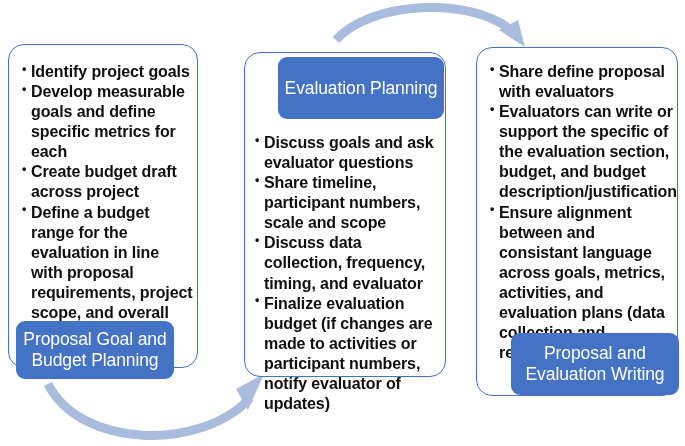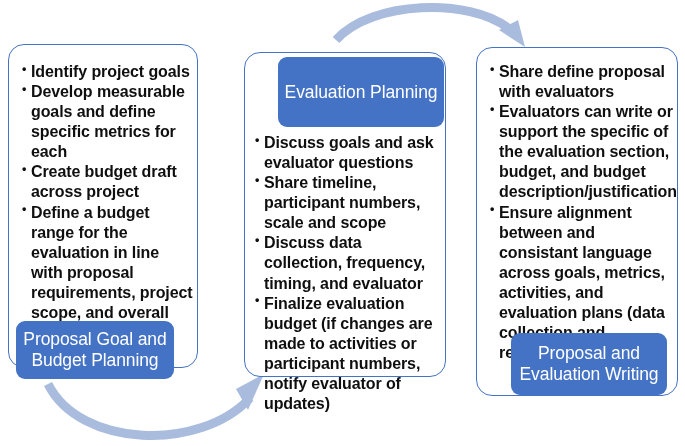--- a/index.html
+++ b/index.html
@@ -74,22 +74,22 @@
   
   #panel-left   { left: 8px;   top: 44px;  width: 190px; height: 324px; }
   #panel-mid    { left: 244px; top: 52px;  width: 202px; height: 325px; }
   #panel-right  { left: 476px; top: 47px;  width: 202px; height: 349px; }
 
   #bullets-left  { left: 22px;  top: 62px;  width: 172px; }
   #bullets-mid   { left: 255px; top: 133px; width: 186px; }
   #bullets-right { left: 490px; top: 62px;  width: 186px; }
 
   #tag-left  { left: 16px;  top: 321px; width: 158px; height: 58px; }
-  #tag-mid   { left: 278px; top: 57px;  width: 166px; height: 70px; }
-  #tag-right { left: 511px; top: 333px; width: 156px; height: 62px; }
+  #tag-mid   { left: 278px; top: 57px;  width: 166px; height: 62px; }
+  #tag-right { left: 511px; top: 333px; width: 168px; height: 62px; }
 </style>
 </head>
 <body>
 
 <div id="canvas">
 
   <svg class="arrow-layer" viewBox="0 0 685 446" xmlns="http://www.w3.org/2000/svg">
 
     <g>
       <path d="M 48 384 C 80 448, 200 452, 250 398" fill="none" stroke="#A9BCDE" stroke-width="9" stroke-linecap="butt"></path>

